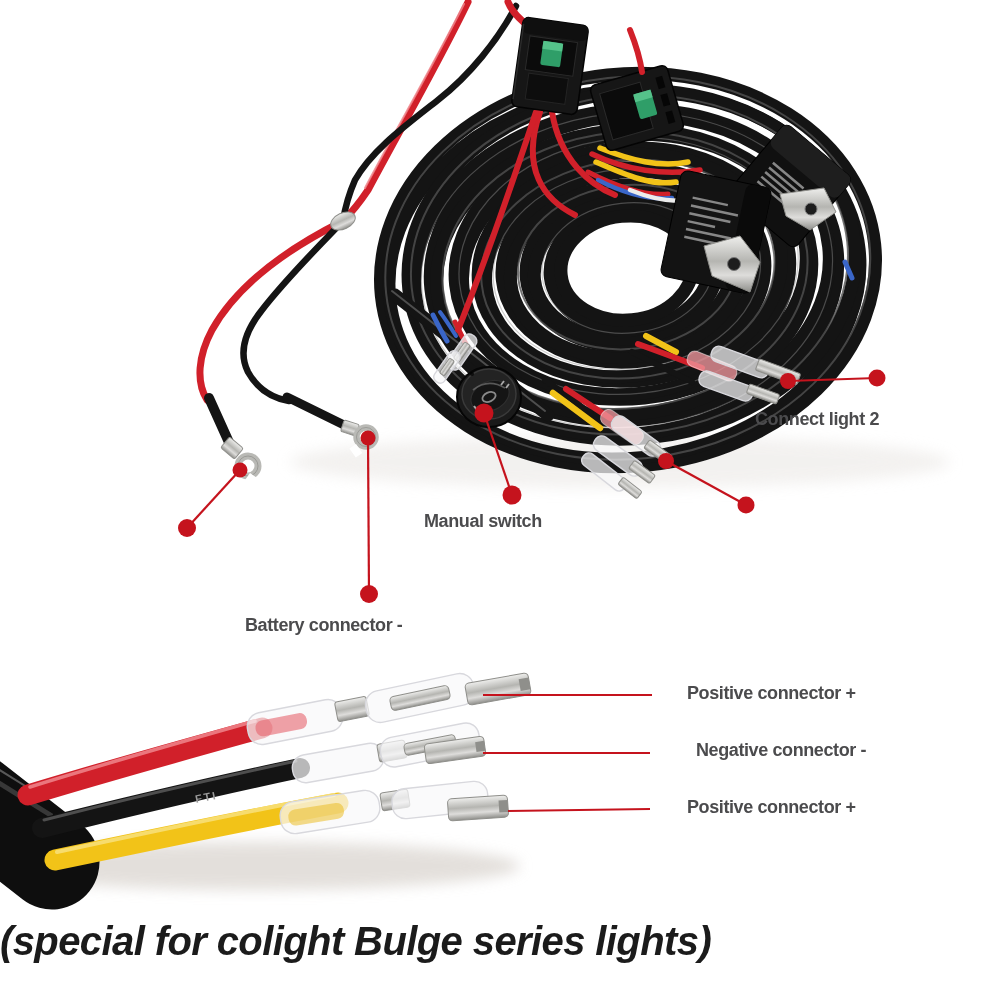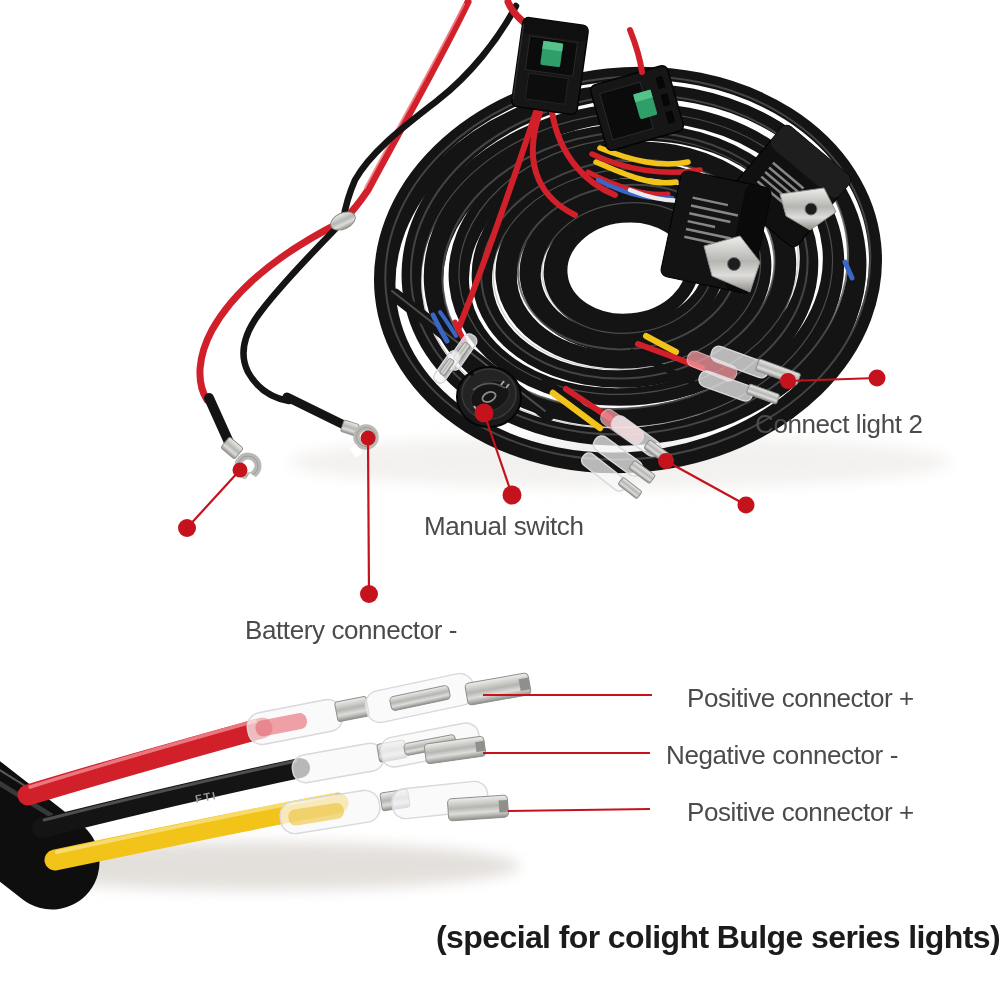--- a/index.html
+++ b/index.html
@@ -1,22 +1,22 @@
 <!DOCTYPE html>
 <html style="--background: #ffffff; --label-text: #4b4b4d; --caption-text: #1b1b1b; --leader: #c5131d; --wire-red: #d1202a; --wire-yellow: #f2c318; --wire-blue: #3a66c8; --wire-black: #141414; --fuse-green: #2f9e68; --metal: #b5b5b1;"><head>
 <meta charset="utf-8">
 <style>
   html,body{margin:0;padding:0;background:#ffffff;}
   .stage{position:relative;width:1000px;height:1000px;background:var(--background,#ffffff);
          overflow:hidden;font-family:"Liberation Sans",sans-serif;}
   .photo-svg{position:absolute;left:0;top:0;width:1000px;height:1000px;}
-  .lbl{position:absolute;font-weight:400;font-size:26px;line-height:1.1;
+  .lbl{position:absolute;font-weight:700;font-size:18px;line-height:1.1;
        letter-spacing:-0.4px;color:var(--label-text,#4b4b4d);white-space:nowrap;}
-  .caption{position:absolute;left:0;right:0;top:919px;text-align:right;font-weight:700;
-       font-size:32px;letter-spacing:-0.6px;color:var(--caption-text,#1b1b1b);white-space:nowrap;}
+  .caption{position:absolute;left:0;right:0;top:919px;text-align:left;font-weight:700;
+       font-size:40px;letter-spacing:-0.6px;color:var(--caption-text,#1b1b1b);white-space:nowrap;font-style:italic;}
   
   .cw{fill:none;stroke:#141414;stroke-width:13;}
   .ch{fill:none;stroke:#505050;stroke-width:2;opacity:.8;}
   .cg{fill:none;stroke:#8d8d8d;stroke-width:1.2;opacity:.45;}
   .rw{fill:none;stroke:var(--wire-red,#d1202a);stroke-linecap:round;}
   .rwh{fill:none;stroke:#f0868c;stroke-linecap:round;opacity:.85;}
   .bw{fill:none;stroke:var(--wire-black,#141414);stroke-linecap:round;}
   .bwh{fill:none;stroke:#5c5c5c;stroke-linecap:round;opacity:.8;}
   .yw{fill:none;stroke:var(--wire-yellow,#f2c318);stroke-linecap:round;}
   .ywh{fill:none;stroke:#f8e07d;stroke-linecap:round;opacity:.85;}
@@ -344,17 +344,17 @@
     <line class="ldr" x1="483" y1="695" x2="652" y2="695"></line>
     <line class="ldr" x1="483" y1="753" x2="650" y2="753"></line>
     <line class="ldr" x1="508" y1="811" x2="650" y2="809"></line>
   </g>
 </svg>
 
 <div class="lbl" style="left:245px;top:616px">Battery connector -</div>
 <div class="lbl" style="left:424px;top:512px">Manual switch</div>
 <div class="lbl" style="left:755px;top:410px">Connect light 2</div>
 <div class="lbl" style="left:687px;top:684px">Positive connector +</div>
-<div class="lbl" style="left:666px;top:741px">Negative connector -</div>
+<div class="lbl" style="left:696px;top:741px">Negative connector -</div>
 <div class="lbl" style="left:687px;top:798px">Positive connector +</div>
 <div class="caption">(special for colight Bulge series lights)</div>
 
 </div>
 
 </body></html>

